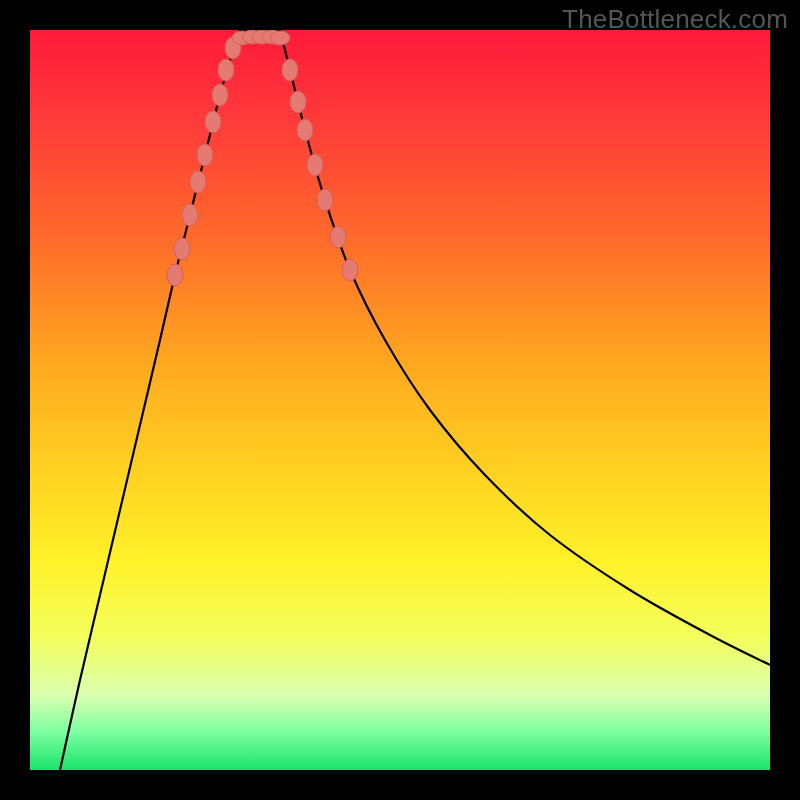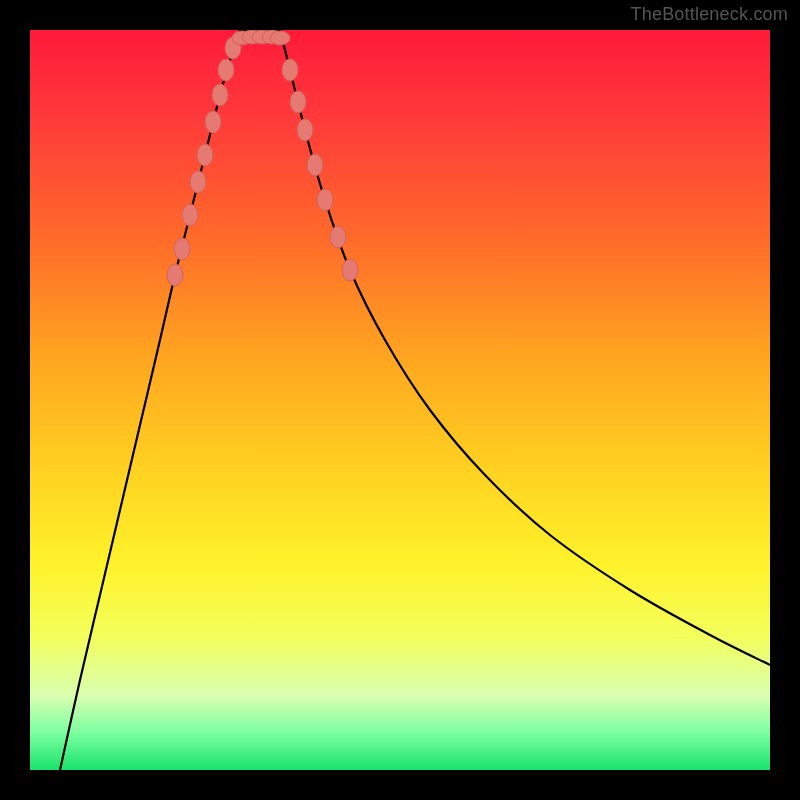--- a/index.html
+++ b/index.html
@@ -34,21 +34,21 @@
       #d9ffb0 90%,
       #7affa0 95%,
       #19e36b 100%
     );
   }
   .watermark {
     position: absolute;
     top: 4px;
     right: 12px;
     color: #555;
-    font-size: 18px;
+    font-size: 26px;
     font-weight: 500;
     letter-spacing: 0.2px;
     user-select: none;
   }
   svg.curves {
     position: absolute;
     left: 0;
     top: 0;
     width: 740px;
     height: 740px;

